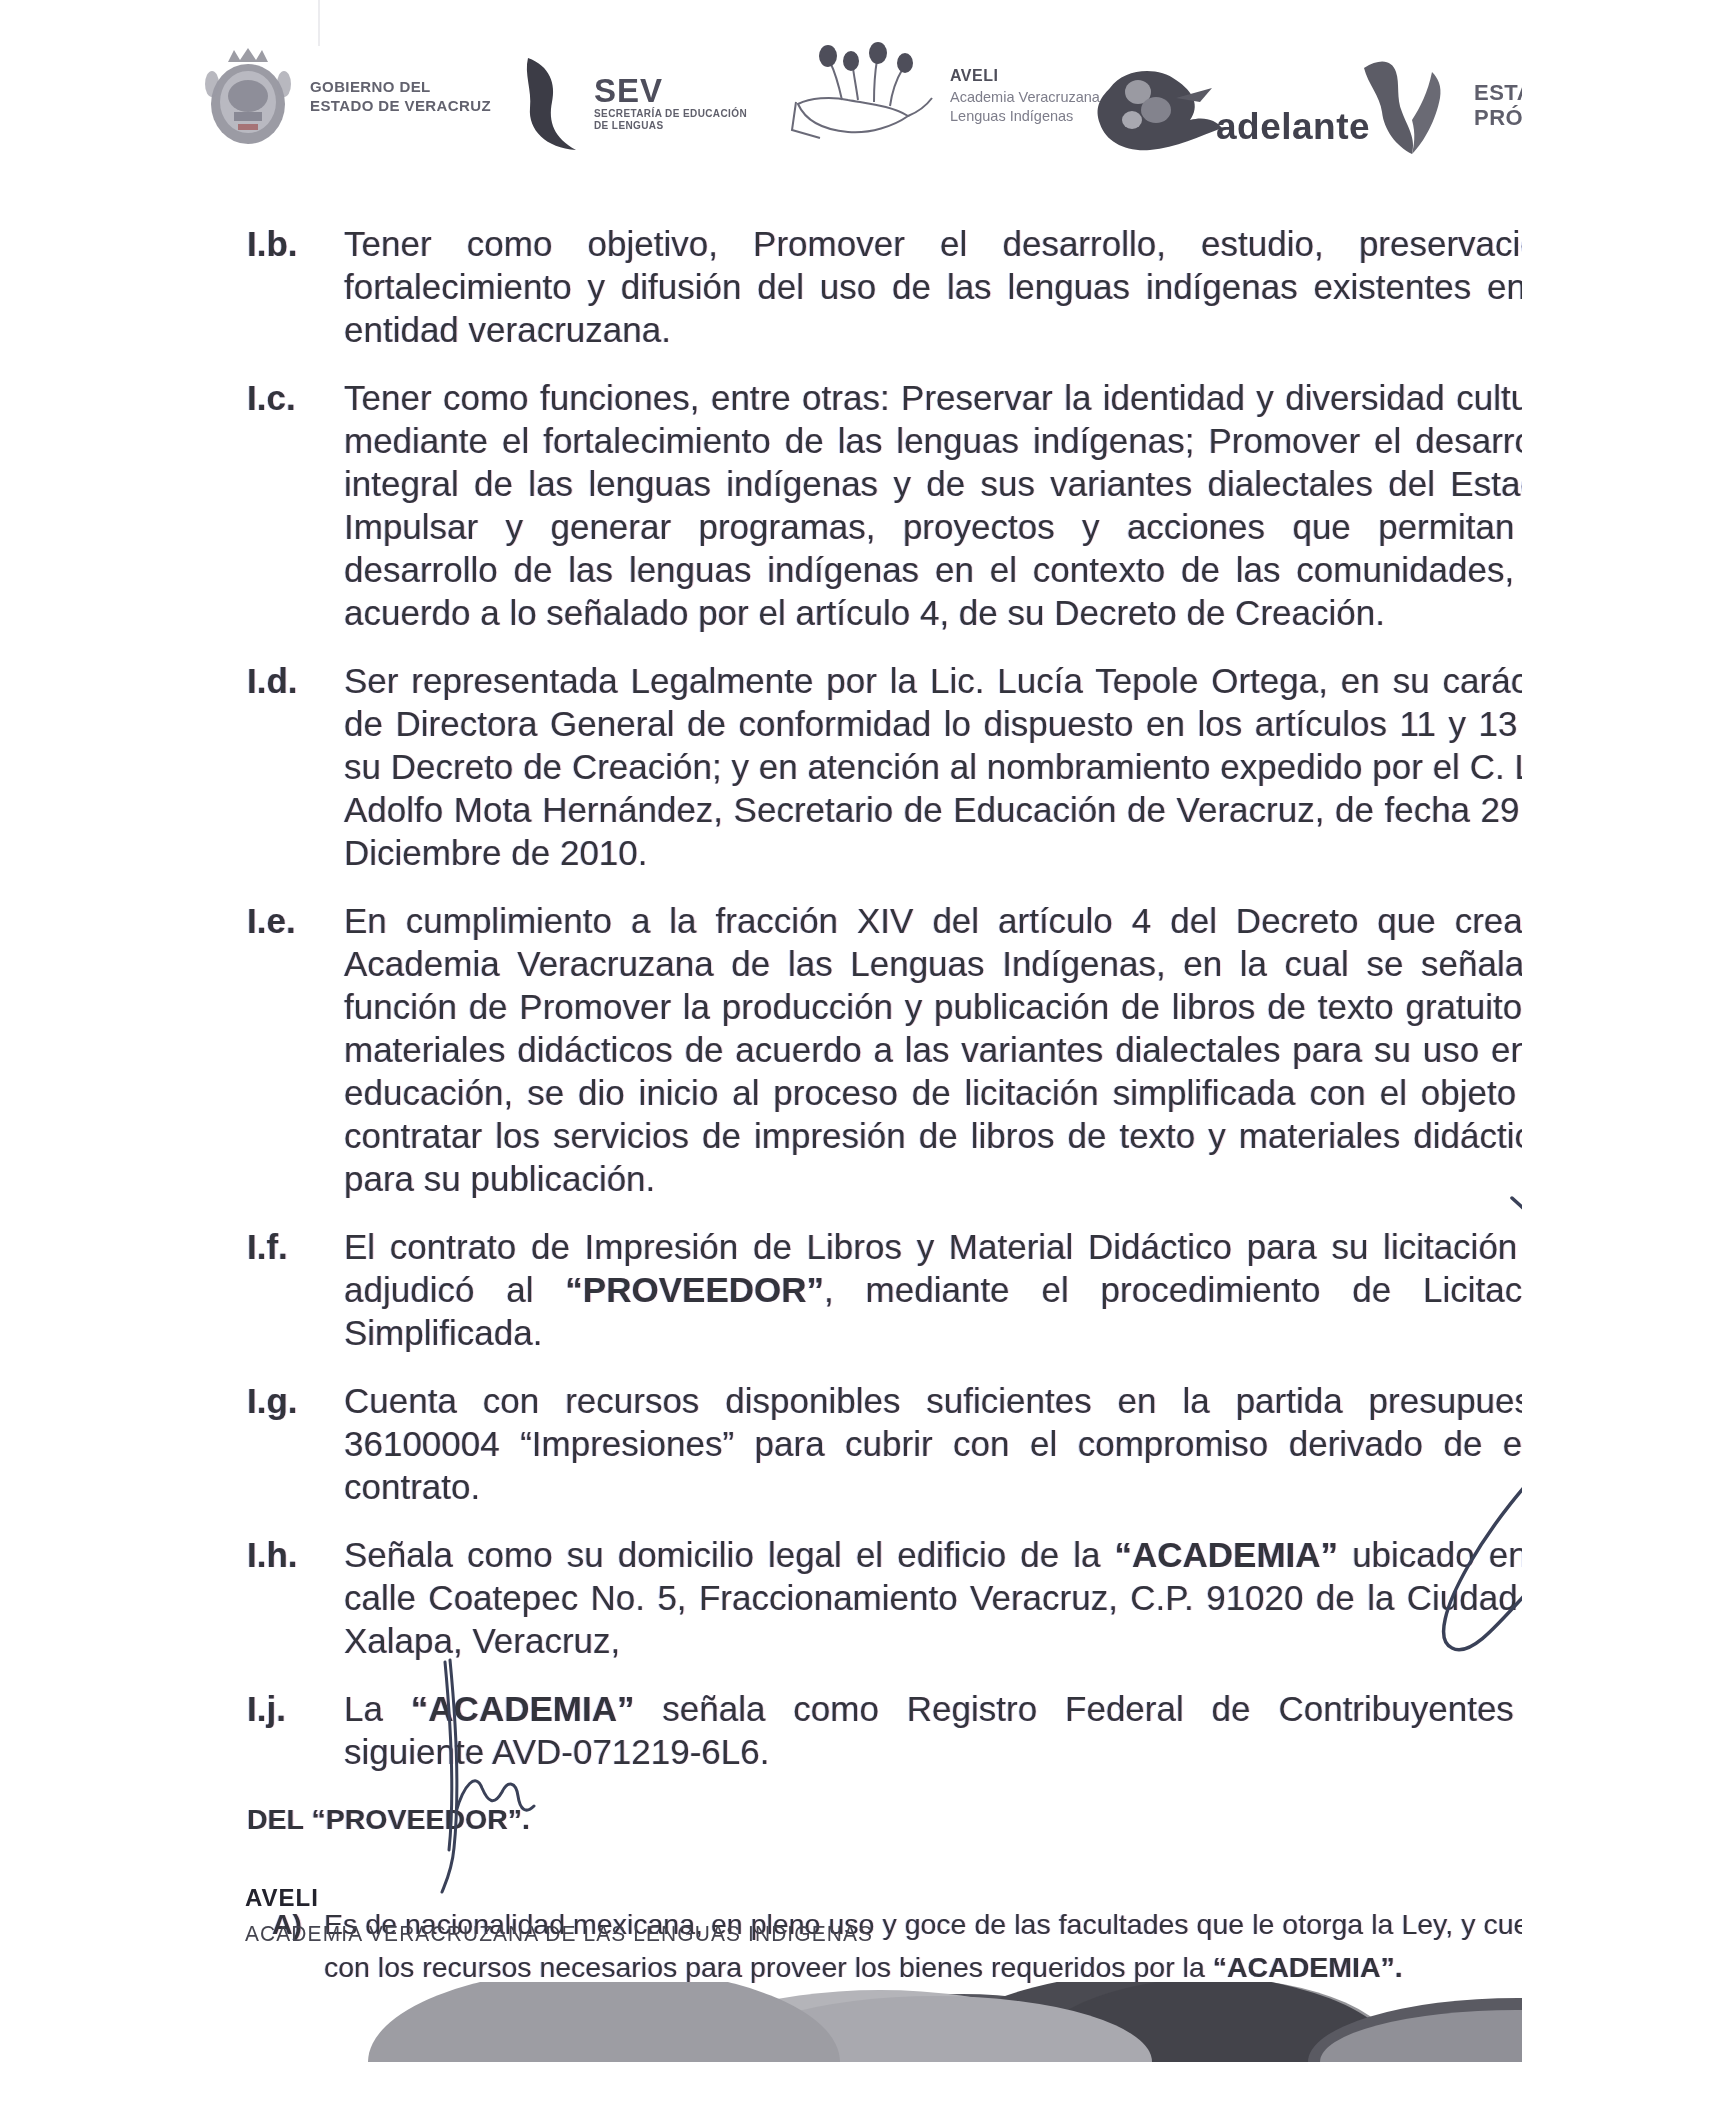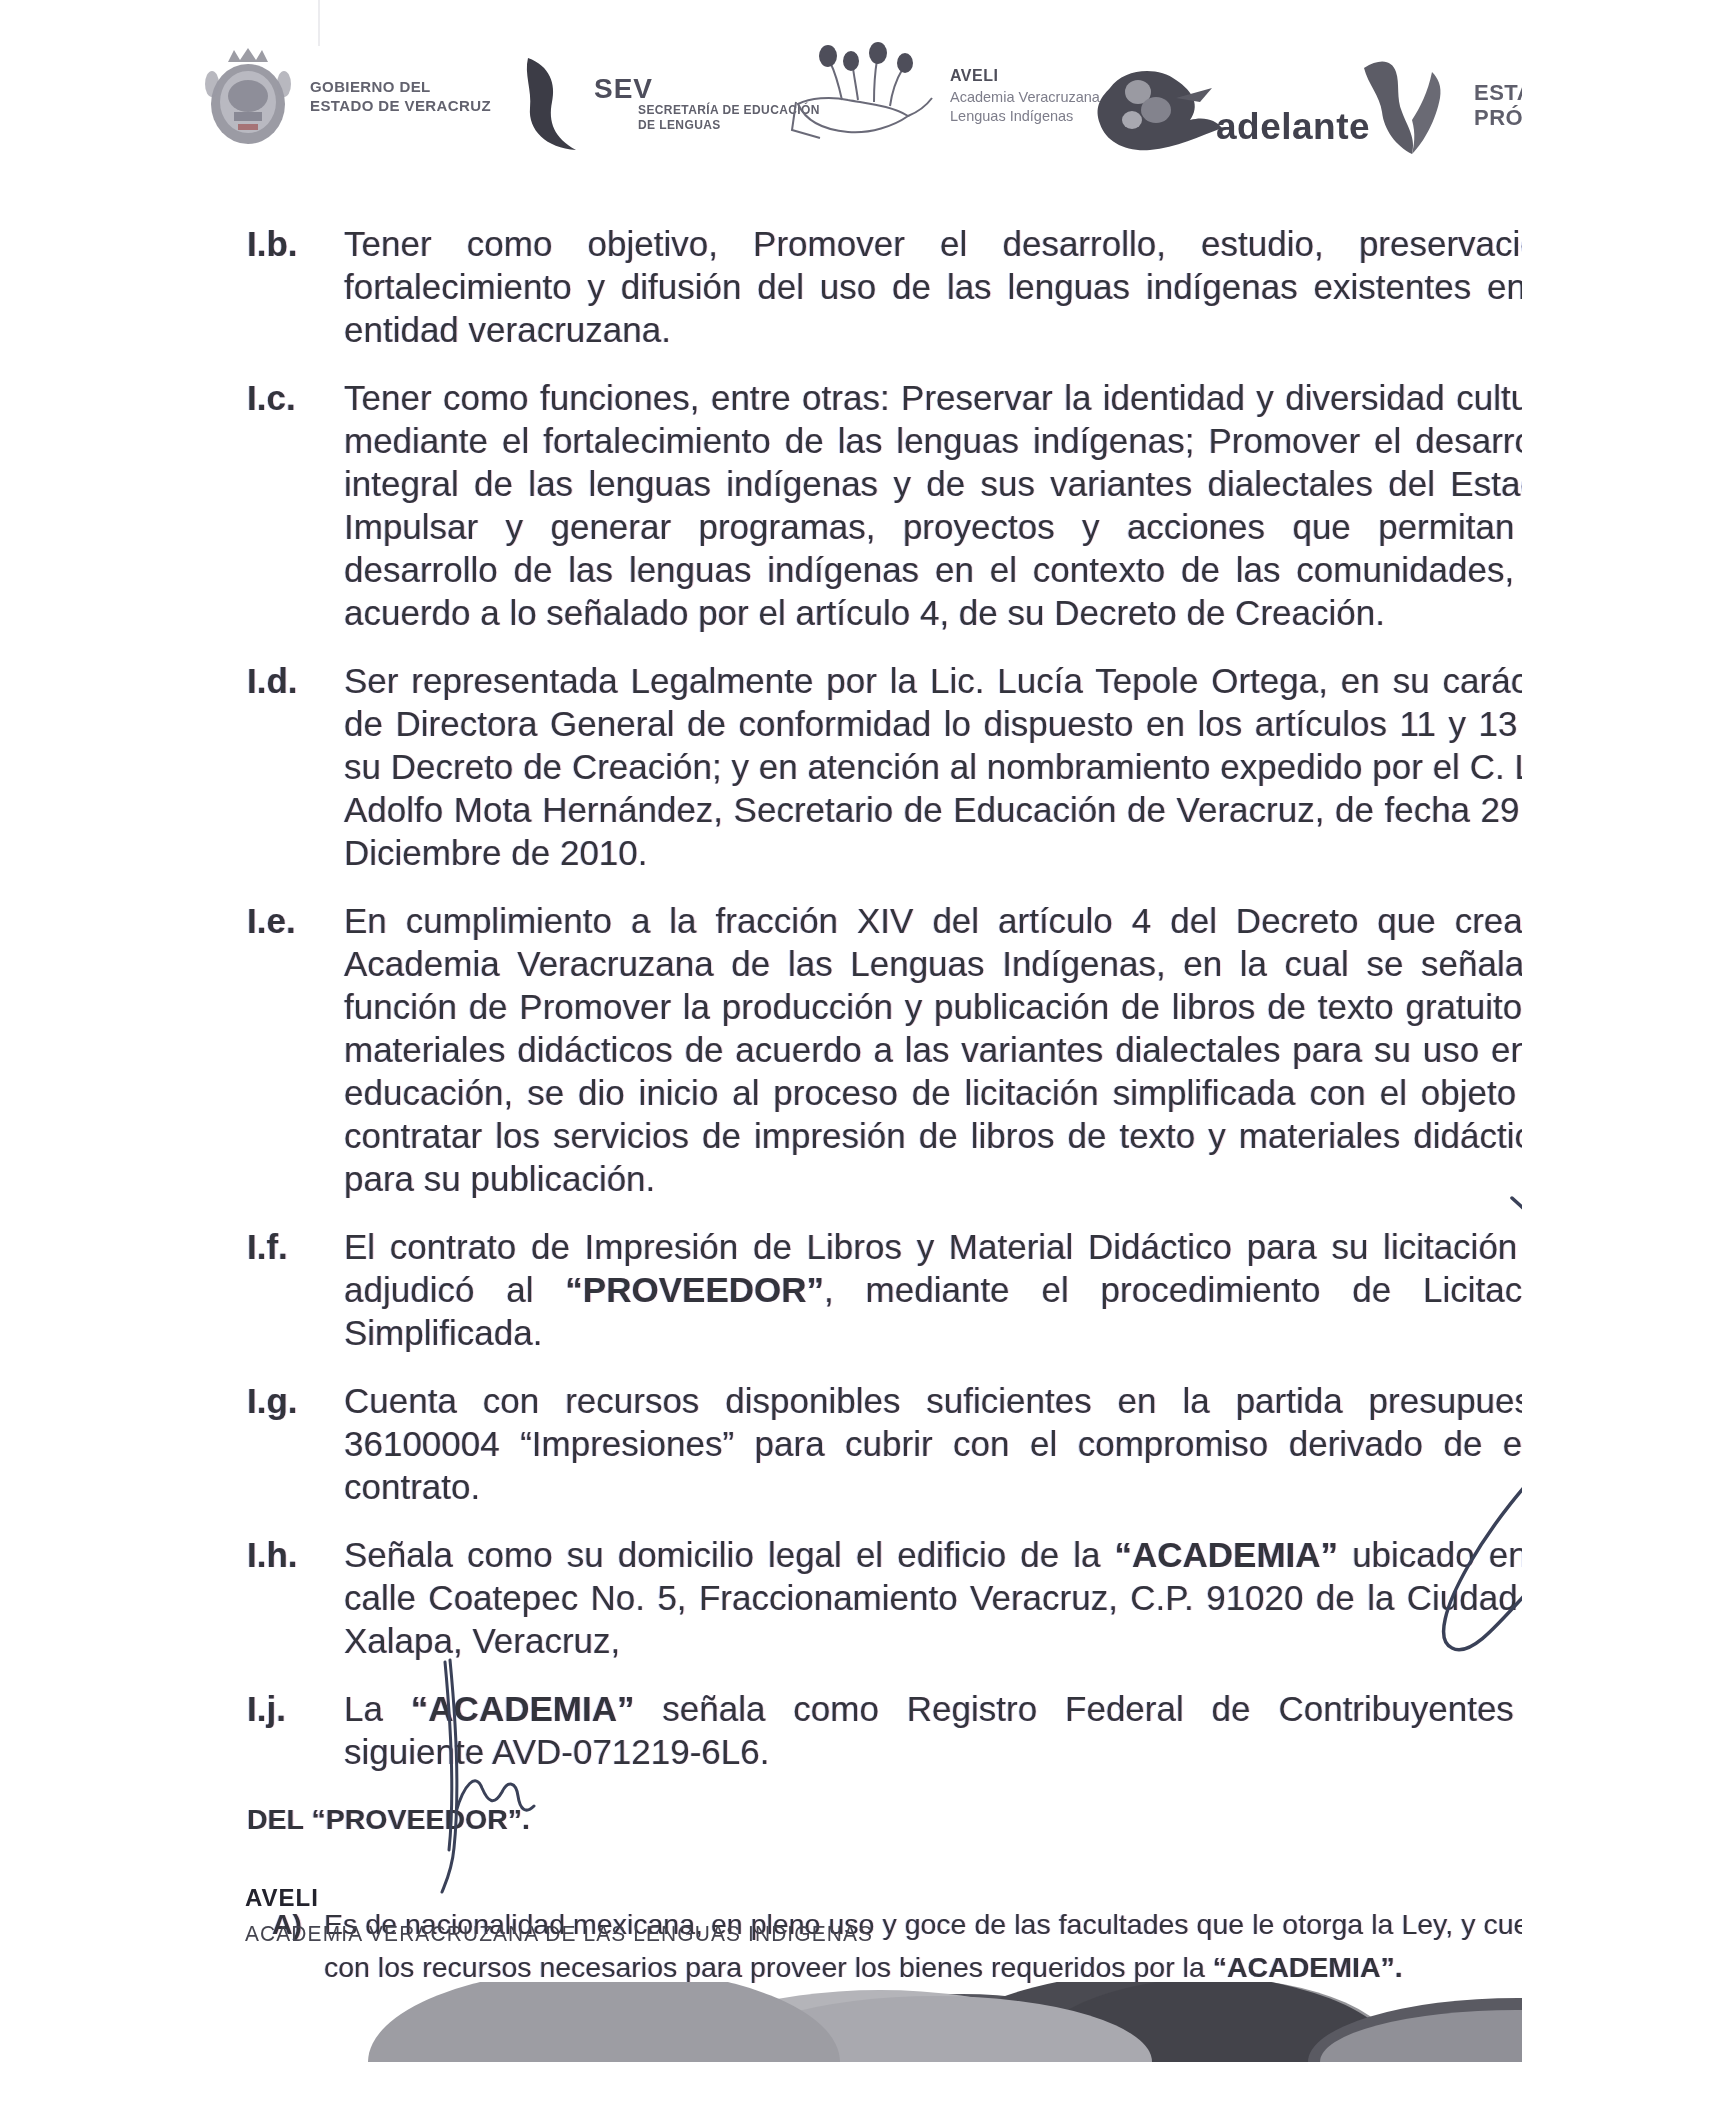--- a/index.html
+++ b/index.html
@@ -10,22 +10,22 @@
   
   .logo { position:absolute; display:flex; align-items:center; }
   .logo svg { flex:none; }
   .logo-gob   { left:198px;  top:44px; }
   .logo-sev   { left:510px;  top:56px; }
   .logo-aveli { left:790px;  top:42px; }
   .logo-adel  { left:1080px; top:58px; }
   .logo-pros  { left:1358px; top:50px; }
   .gob-text  { margin-left:8px; font-size:15px; font-weight:700; color:#62626e; letter-spacing:.4px; line-height:1.25; }
   .sev-text  { margin-left:6px; }
-  .sev-acro  { font-size:28px; font-weight:700; color:#4e4e5c; line-height:.9; letter-spacing:1px; }
-  .sev-sub   { font-size:12px; font-weight:700; color:#60606c; letter-spacing:.4px; line-height:1.2; margin-top:2px;margin-left:44px; }
+  .sev-acro  { font-size:33px; font-weight:700; color:#4e4e5c; line-height:.9; letter-spacing:1px; }
+  .sev-sub   { font-size:10px; font-weight:700; color:#60606c; letter-spacing:.4px; line-height:1.2; margin-top:2px; }
   .aveli-text{ margin-left:10px; }
   .aveli-acro{ font-size:16px; font-weight:700; color:#4e4e5a; letter-spacing:.5px; }
   .aveli-sub { font-size:14.5px; color:#7d7d8a; line-height:1.3; margin-top:3px; }
   .adel-word { font-size:37px; font-weight:700; color:#41414d; margin-left:-14px; margin-top:42px; letter-spacing:.5px; }
   .pros-text { margin-left:24px; font-size:22px; font-weight:700; color:#5f5f6c; line-height:1.12; letter-spacing:.5px; }
   
   .content { position:absolute; left:247px; top:222px; width:1322px; }
   .scan-text {
     text-shadow: 0.8px 0 0 rgba(190,50,120,0.22), -0.8px 0 0 rgba(50,80,200,0.25);
   }

